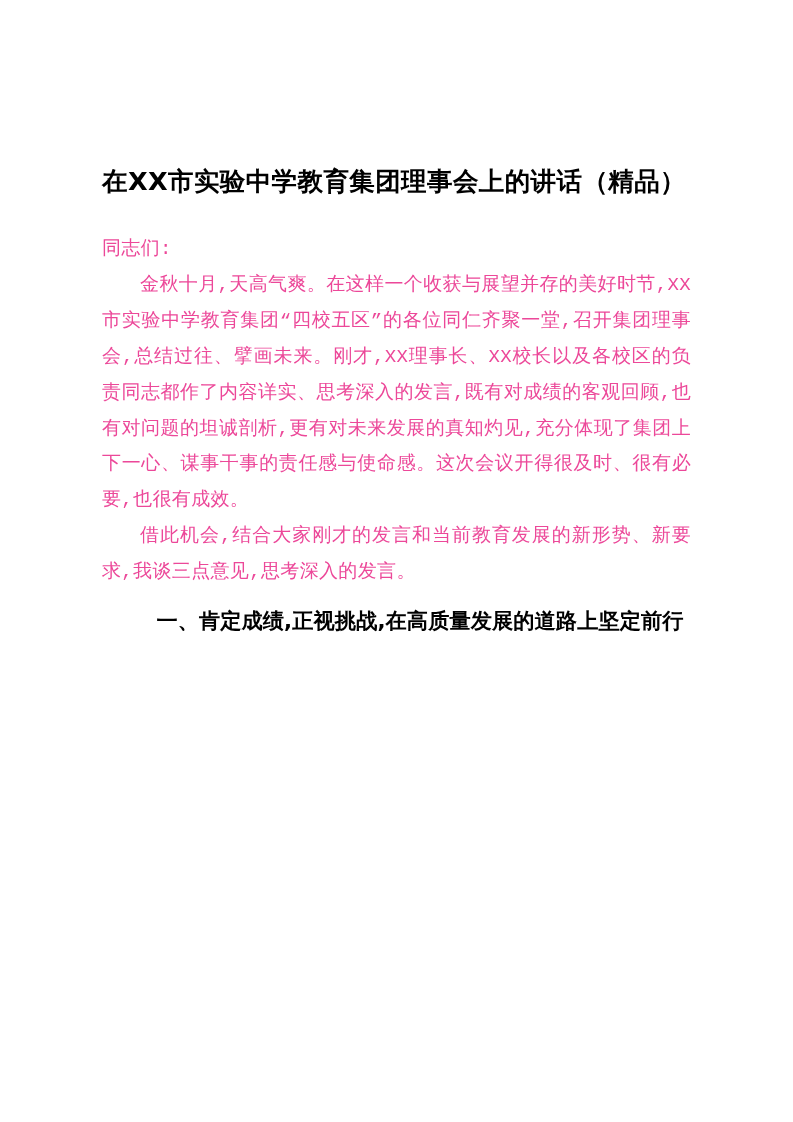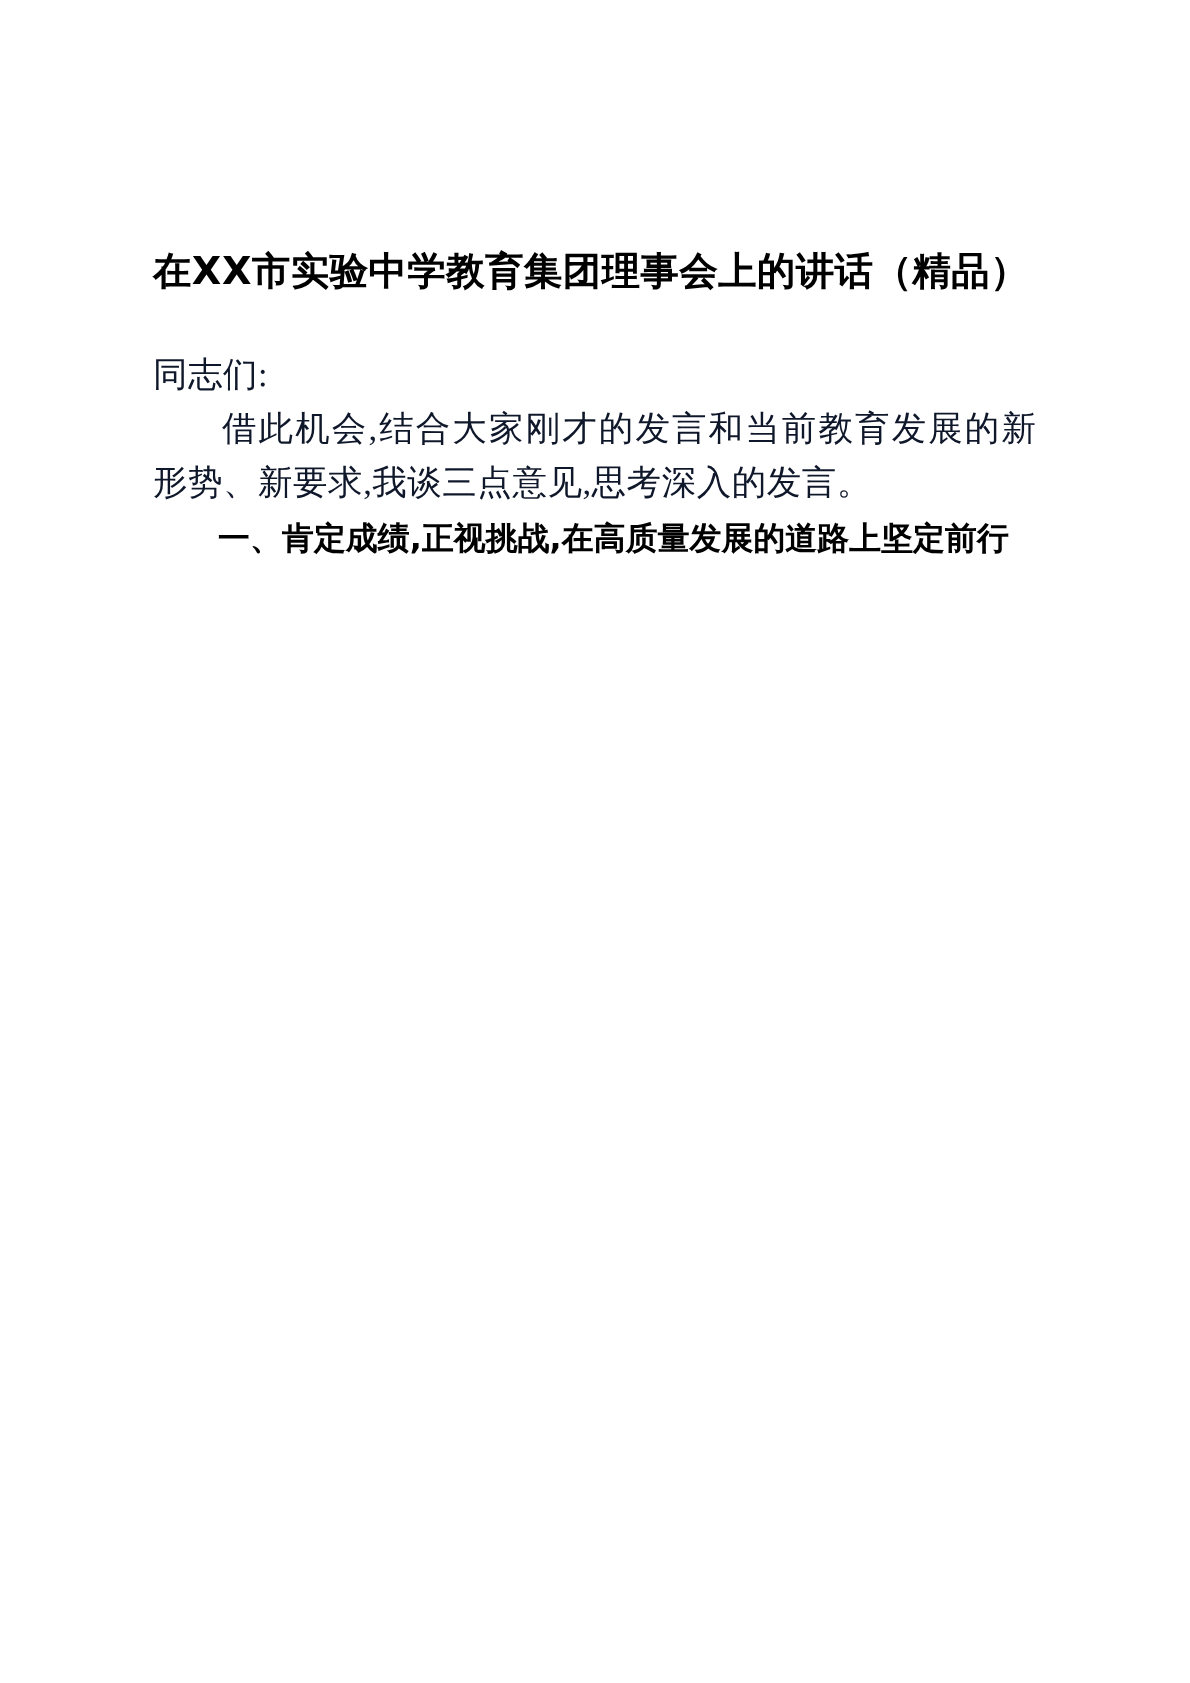--- a/index.html
+++ b/index.html
@@ -42,24 +42,24 @@
     line-height: 34px;
     letter-spacing: 0.4px;
     text-align: left;
     color: #000000;
     margin: 0 0 34px 0;
     white-space: nowrap;
   }
 
   
   .para {
-    font-family: Liberation Serif, serif;
-    font-size: 23px;
+    font-family: Liberation Mono, monospace;
+    font-size: 19px;
     line-height: 35.9px;
-    color: #0f172a;
+    color: #ec4899;
     margin: 0;
     text-align: justify;
     text-justify: inter-character;
     letter-spacing: 0.35px;
     word-break: break-all;
   }
 
   .para.indent {
     text-indent: 2em;
   }
@@ -68,37 +68,38 @@
     text-indent: 0;
   }
 
   
   .section-heading {
     font-family: "DejaVu Sans", "Liberation Sans", sans-serif;
     font-weight: bold;
     font-size: 21.2px;
     line-height: 35.9px;
     color: #000000;
-    margin: 1px;
+    margin: 12px;
     text-indent: 2em;
     letter-spacing: 0.1px;
     text-align: left;
     white-space: nowrap;
   }
 </style>
 </head>
 <body>
 
 <div class="page">
   <div class="content">
 
     <h1 class="doc-title">在XX市实验中学教育集团理事会上的讲话（精品）</h1>
 
     <p class="para salutation">同志们:</p>
 
+    <p class="para indent">金秋十月,天高气爽。在这样一个收获与展望并存的美好时节,XX市实验中学教育集团“四校五区”的各位同仁齐聚一堂,召开集团理事会,总结过往、擘画未来。刚才,XX理事长、XX校长以及各校区的负责同志都作了内容详实、思考深入的发言,既有对成绩的客观回顾,也有对问题的坦诚剖析,更有对未来发展的真知灼见,充分体现了集团上下一心、谋事干事的责任感与使命感。这次会议开得很及时、很有必要,也很有成效。</p>
 
 
     <p class="para indent">借此机会,结合大家刚才的发言和当前教育发展的新形势、新要求,我谈三点意见,思考深入的发言。</p>
 
     <p class="section-heading">一、肯定成绩,正视挑战,在高质量发展的道路上坚定前行</p>
 
 
   </div>
 </div>
 

